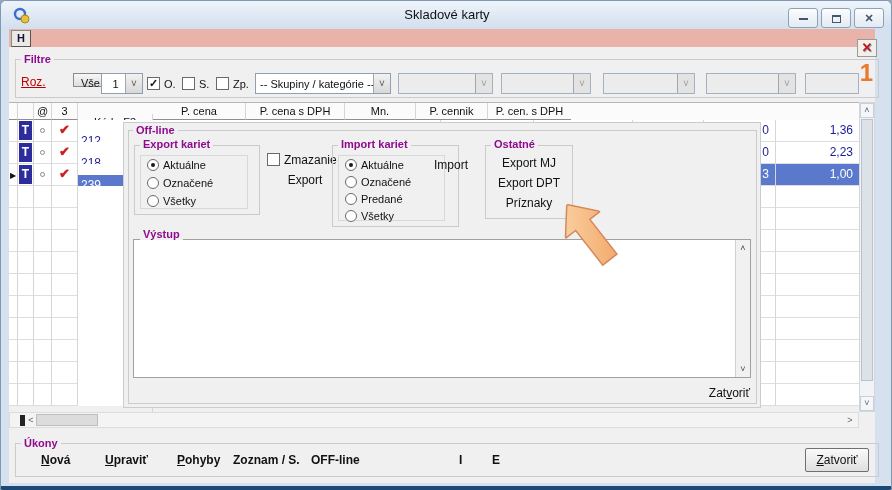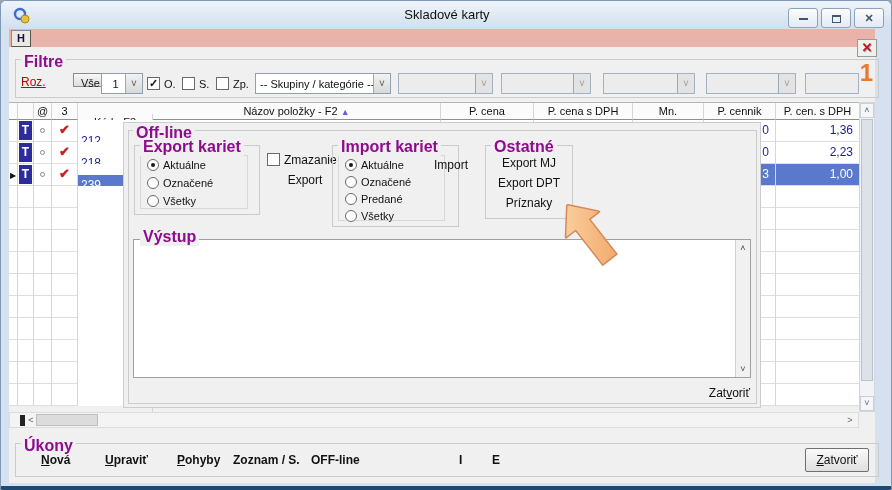--- a/index.html
+++ b/index.html
@@ -22,21 +22,21 @@
   
   .pinkbar { position:absolute; left:8px; top:28px; width:866px; height:18px; background:#e9b3a9; }
   .h-btn { position:absolute; left:10px; top:29px; width:20px; height:17px; background:#ece9e2;
       border:1px solid #8a8a8a; border-right-color:#555; border-bottom-color:#555;
       font-size:11px; font-weight:bold; color:#10104a; text-align:center; line-height:15px; }
   .redx-btn { position:absolute; left:856px; top:38px; width:20px; height:18px; background:#f1f0ea;
       border:1px solid #9a9a9a; text-align:center; line-height:16px; font-size:13px;
       font-weight:bold; color:#cc1111; text-shadow:1px 1px 0 #7fb0e0; }
   
   .grpbox { position:absolute; border:1px solid #cbcbcb; }
-  .grplabel { position:absolute; font-size:16px; font-weight:bold; color:#8f0a8f;
+  .grplabel { position:absolute; font-size:11px; font-weight:bold; color:#8f0a8f;
       background:#f0f0f0; padding:0 3px; white-space:nowrap; z-index:5; }
   .client { position:absolute; left:8px; top:46px; width:866px; height:436px; background:#f0f0f0; }
   
   .roz { position:absolute; left:20px; top:74px; font-size:12px; color:#c00000; text-decoration:underline; }
   .btn { background:linear-gradient(#f7f7f7,#dedede); border:1px solid #8a8a8a; font-size:11px;
       text-align:center; color:#111; }
   .vse { position:absolute; left:72px; top:72px; width:38px; height:14px; line-height:19px; }
   .combo { position:absolute; height:21px; border:1px solid #8f9fb0; background:#fff; font-size:11px;
       color:#111; display:flex; align-items:center; }
   .combo .val { flex:1; padding-left:4px; white-space:nowrap; overflow:hidden; }
@@ -156,21 +156,20 @@
     </div>
   <div class="orange1">1</div>
 
   <div class="tbl">
     <div class="trow thead" style="top:0">
       <div class="c c0"></div>
       <div class="c c1"></div>
       <div class="c c2">@</div>
       <div class="c c3">3</div>
       <div class="c c4">Kód - F3</div>
-      <div class="c c5"><span>Názov položky - F2</span> <span class="sortarr">▲</span></div>
       <div class="c c6">P. cena</div>
       <div class="c c7">P. cena s DPH</div>
       <div class="c c8">Mn.</div>
       <div class="c c9">P. cennik</div>
       <div class="c c10">P. cen. s DPH</div>
     </div>
 
     <div class="trow" style="top:18px">
       <div class="c c0"></div>
       <div class="c c1">

